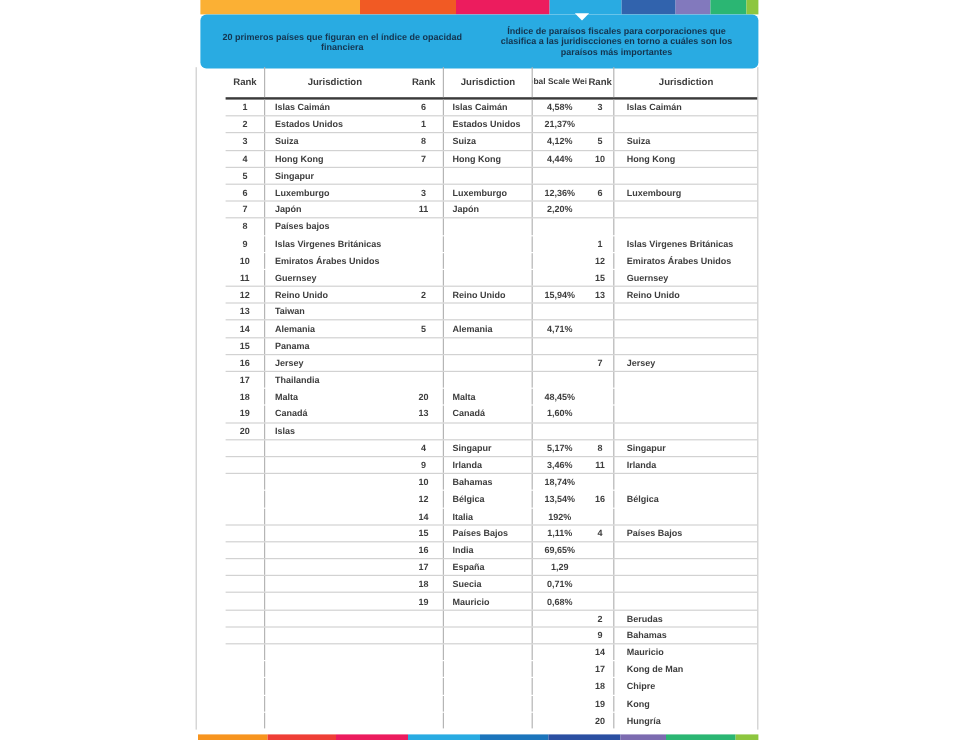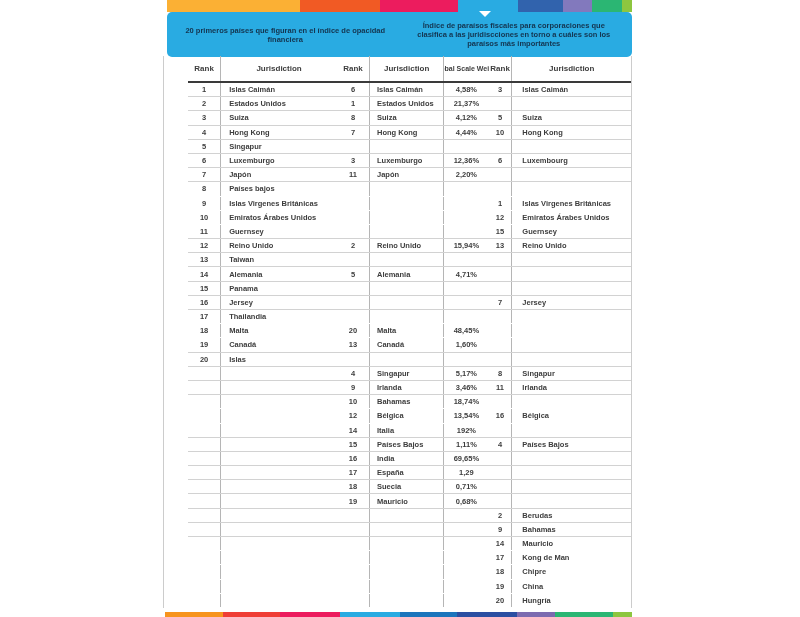--- a/index.html
+++ b/index.html
@@ -407,21 +407,21 @@
           <div class="cell c6">18</div>
           <div class="cell c7">Chipre</div>
         </div>
         <div class="row">
           <div class="cell c1"></div>
           <div class="cell c2"></div>
           <div class="cell c3"></div>
           <div class="cell c4"></div>
           <div class="cell c5"></div>
           <div class="cell c6">19</div>
-          <div class="cell c7">China</div>
+          <div class="cell c7">Kong</div>
         </div>
         <div class="row">
           <div class="cell c1"></div>
           <div class="cell c2"></div>
           <div class="cell c3"></div>
           <div class="cell c4"></div>
           <div class="cell c5"></div>
           <div class="cell c6">20</div>
           <div class="cell c7">Hungría</div>
         </div>

